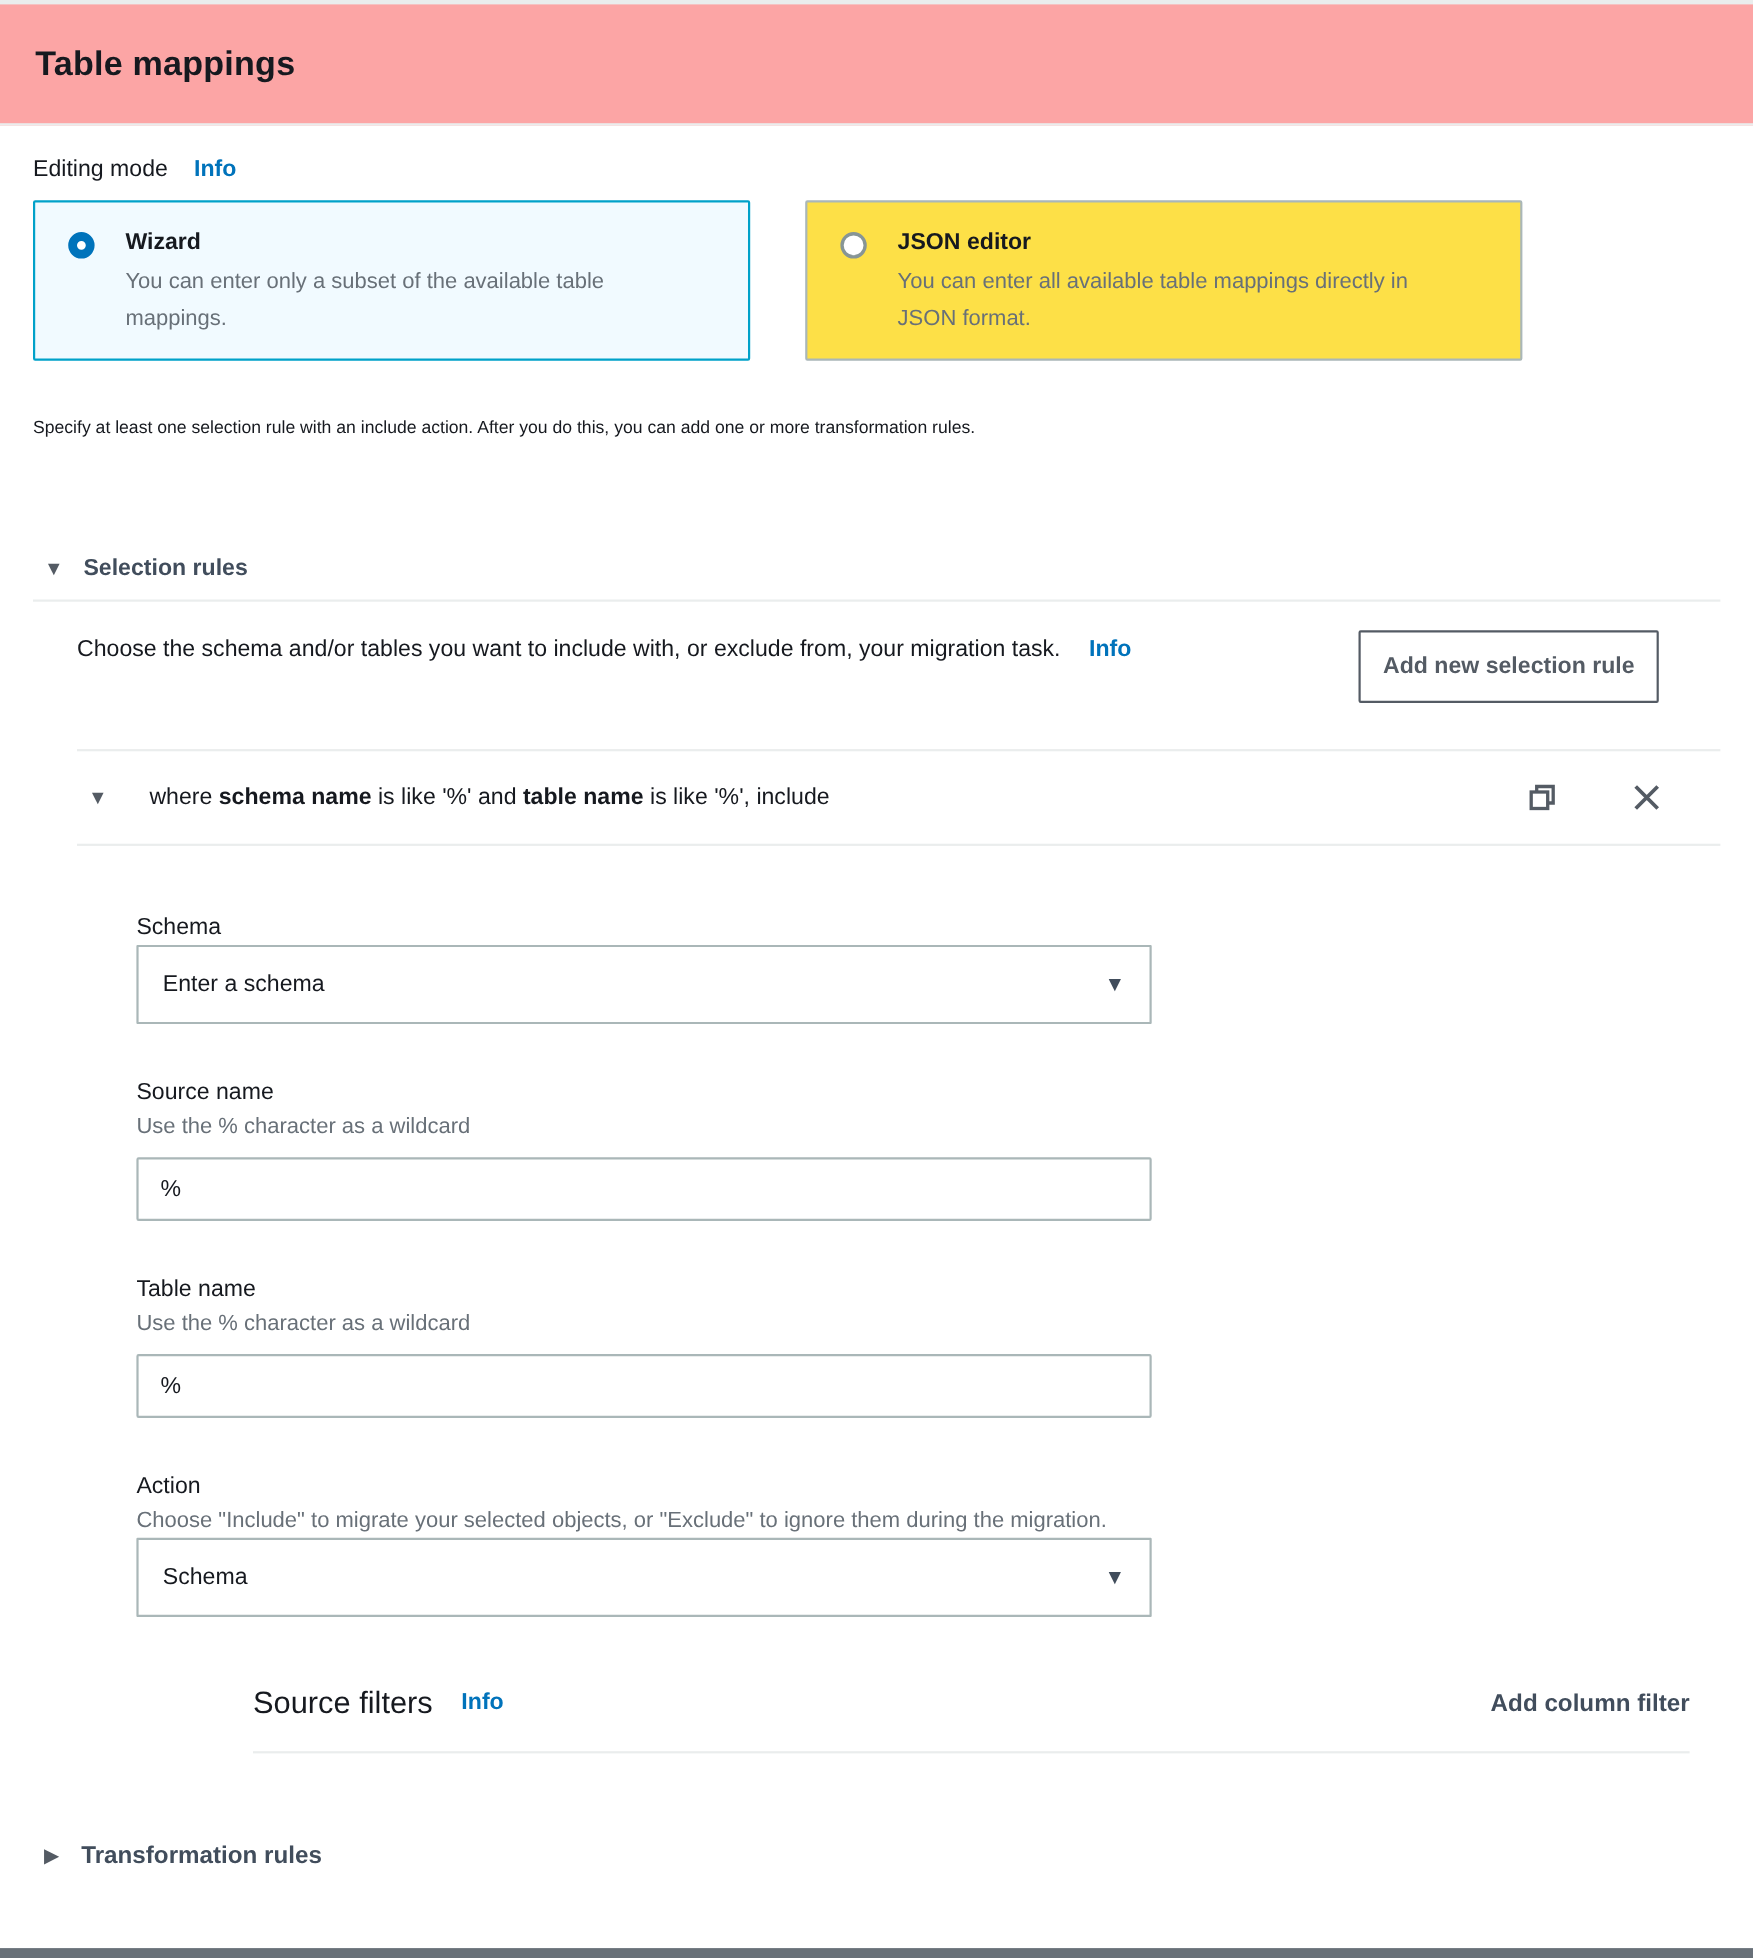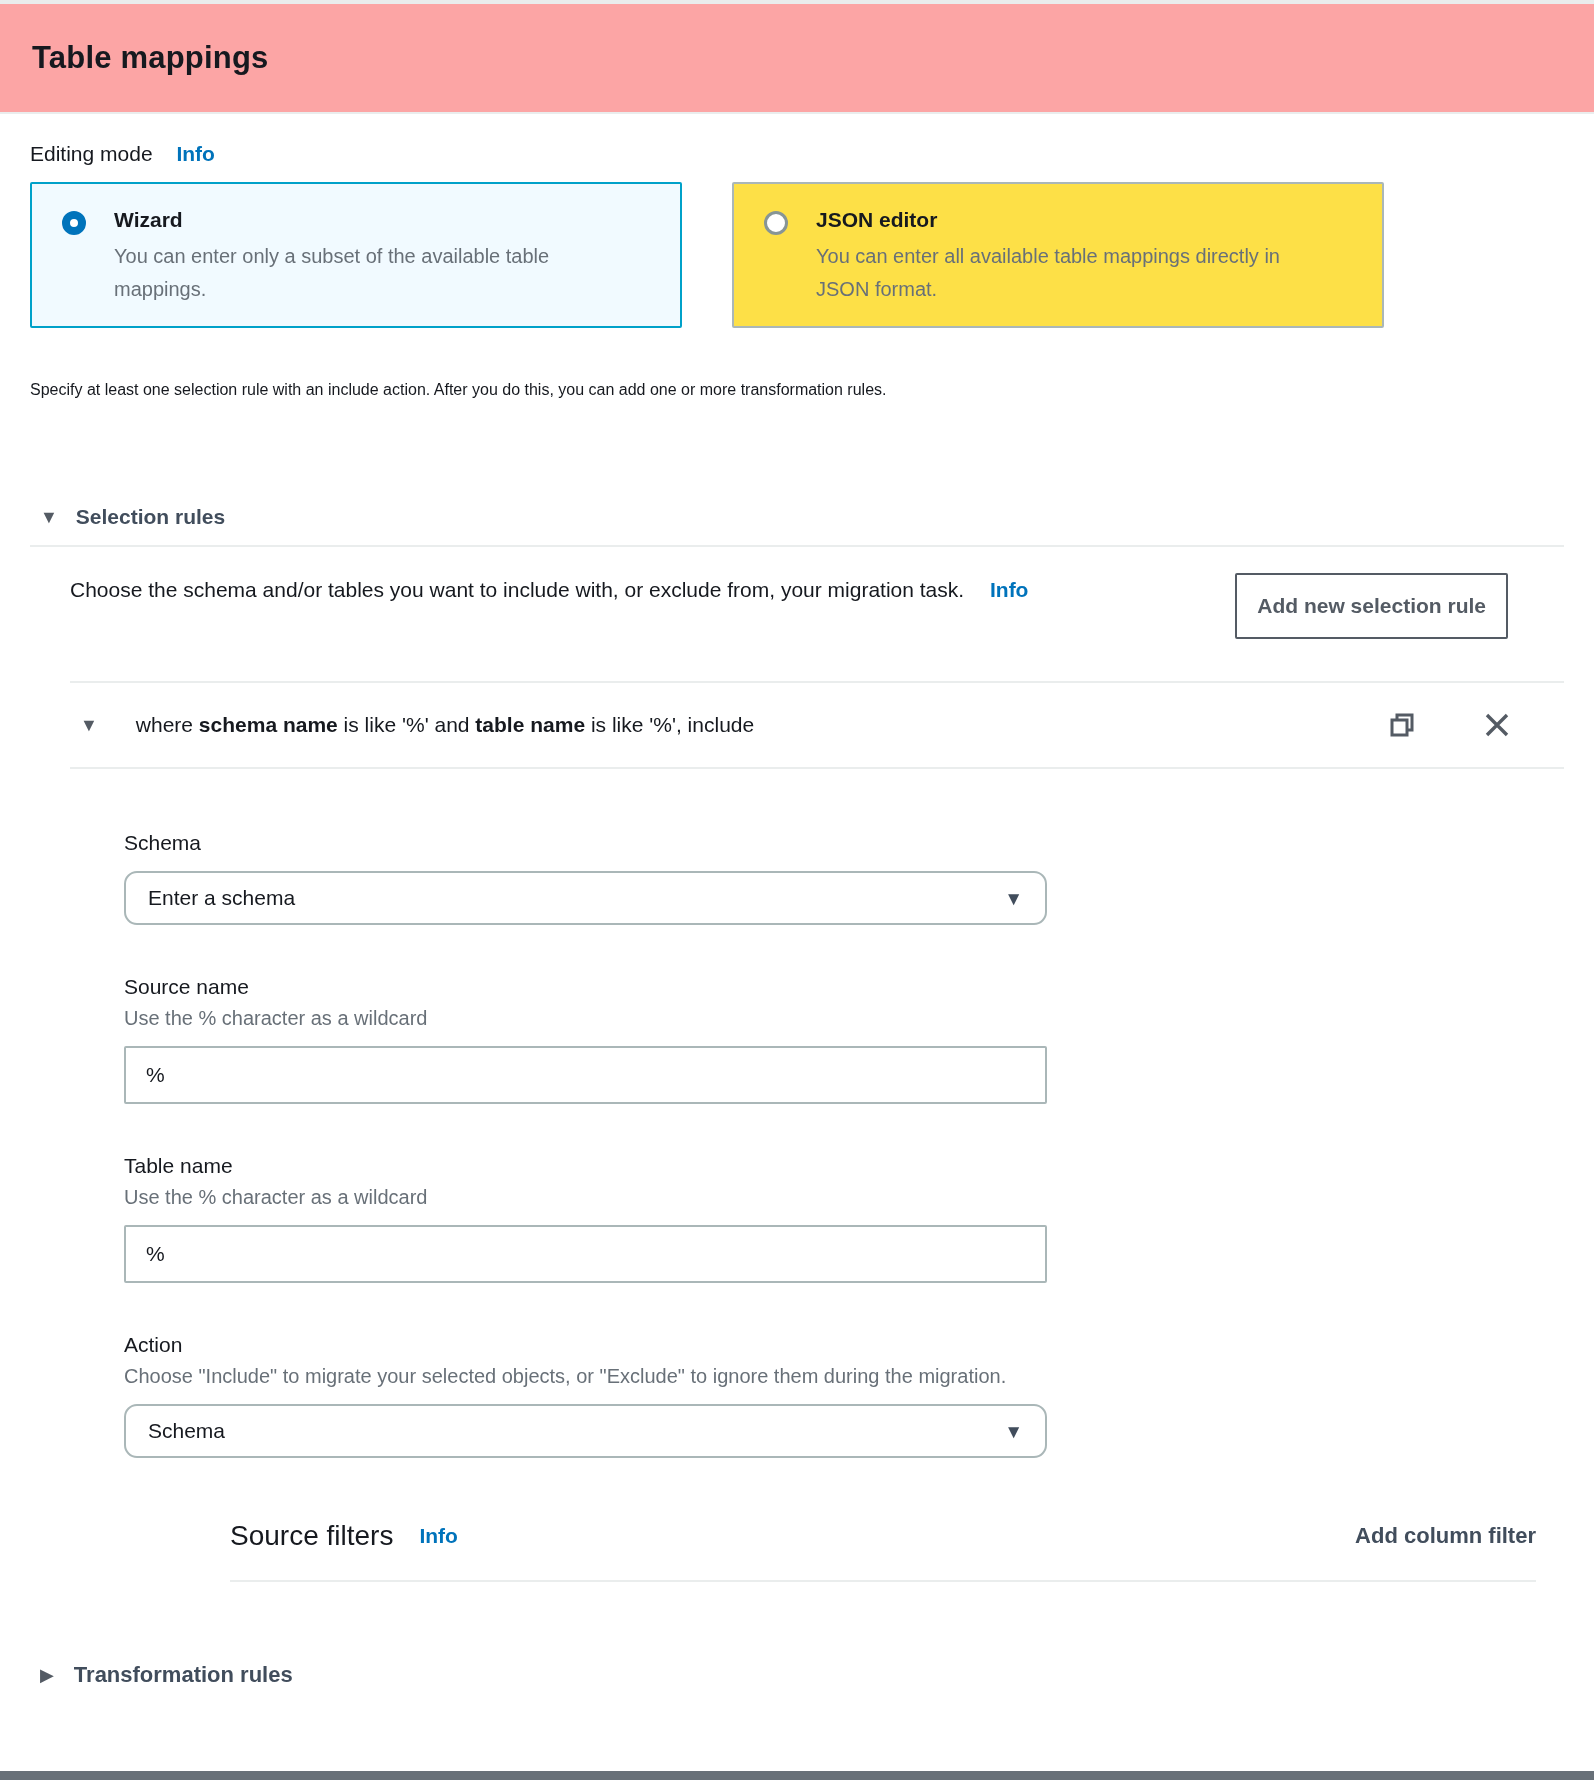--- a/index.html
+++ b/index.html
@@ -74,22 +74,22 @@
   .rule-actions { margin-left: auto; display: flex; align-items: center; gap: 64px; }
   .icon-btn { background: none; border: none; cursor: pointer; padding: 0; line-height: 0; }
   .rule-bottom-divider { margin: 0 30px 0 70px; }
   
   .rule-body { margin-left: 124px; }
   .field-group { margin-top: 50px; }
   .field-group.first { margin-top: 62px; }
   .field-label { font-size: 21px; color: #16191f; }
   .field-helper { font-size: 20px; color: #687078; margin-top: 8px; }
   .select-box {
-    margin-top: 16px; width: 923px; height: 54px;
-    border: 2px solid #aab7b8; border-radius: 13px; background: #fff;
+    margin-top: 4px; width: 923px; height: 72px;
+    border: 2px solid #aab7b8; border-radius: 1px; background: #fff;
     display: flex; align-items: center; justify-content: space-between;
     padding: 0 22px; cursor: pointer;
   }
   .select-box .select-value { font-size: 21px; color: #16191f; }
   .text-input {
     margin-top: 16px; width: 923px; height: 58px;
     border: 2px solid #aab7b8; border-radius: 2px; background: #fff;
     padding: 0 20px; font-size: 21px; color: #16191f;
     font-family: "Liberation Sans", sans-serif;
   }

